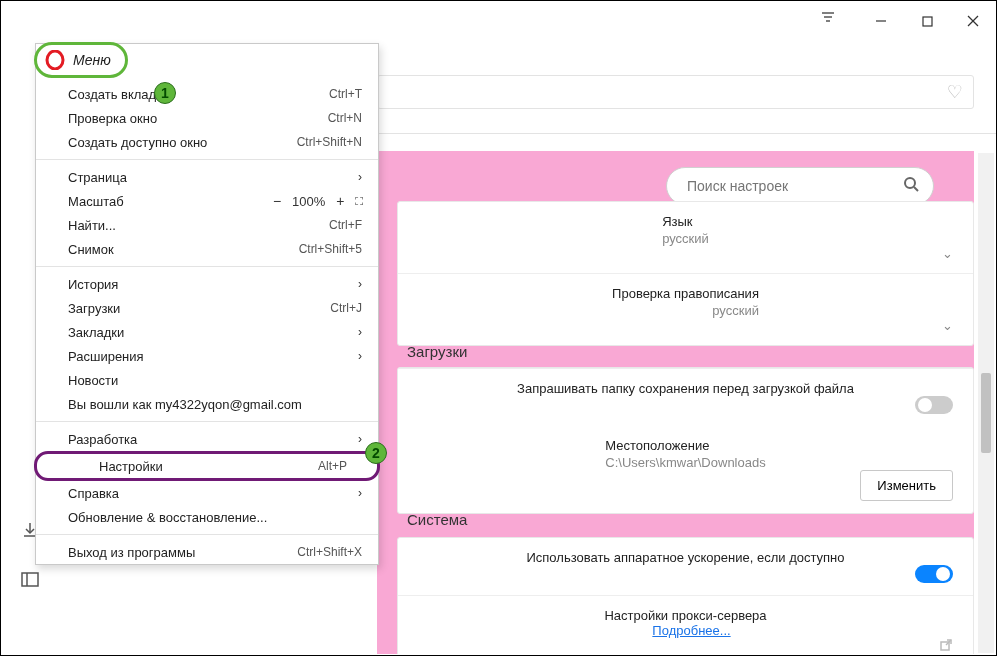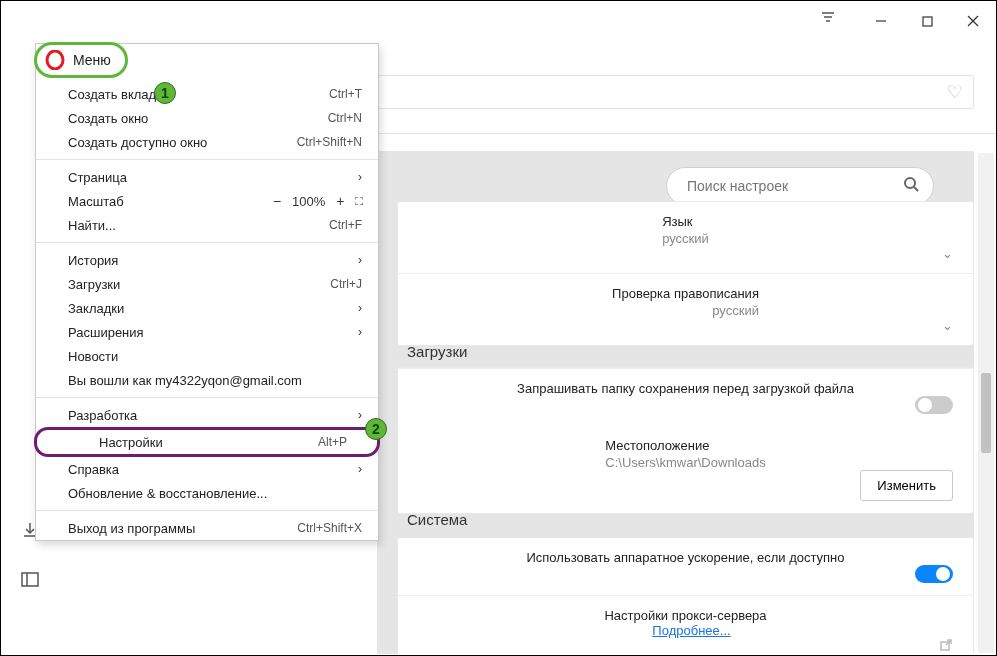--- a/index.html
+++ b/index.html
@@ -11,21 +11,21 @@
   .customize-ico { position: absolute; top: 10px; right: 160px; }
   
   .addr { position: absolute; top: 74px; left: 376px; right: 22px; height: 34px; border: 1px solid #e3e3e3; border-radius: 3px; display: flex; align-items: center; justify-content: flex-end; padding: 0 10px; background: #fff; }
   .heart { color: #bbb; font-size: 18px; }
   
   .toolbar-sep { position: absolute; top: 132px; left: 376px; right: 0; height: 1px; background: #e3e3e3; }
   
   .left-col { position: absolute; left: 0; top: 520px; width: 58px; display: flex; flex-direction: column; align-items: center; gap: 28px; color: #444; }
   .tray-icon { font-size: 18px; }
   
-  .settings { position: absolute; top: 150px; left: 376px; right: 22px; bottom: 1px; background: #e5e5e5; padding: 0 32px 0 30px; overflow: hidden; }
+  .settings { position: absolute; top: 150px; left: 376px; right: 22px; bottom: 1px; background: #f9a8d4; padding: 0 32px 0 30px; overflow: hidden; }
   .search-wrap { position: absolute; top: 16px; right: 40px; width: 268px; height: 38px; background: #fff; border: 1px solid #d0d0d0; border-radius: 22px; display: flex; align-items: center; padding: 0 14px 0 20px; }
   .search-wrap input { border: none; outline: none; flex: 1; font-size: 14px; color: #333; background: transparent; }
   .search-wrap .sicon { color: #666; font-size: 16px; }
   .panel { position: absolute; left: 20px; right: 0; background: #fff; border-radius: 3px; border: 1px solid #e8e8e8; }
   .row { display: flex; align-items: center; padding: 12px 20px; font-size: 13px; color: #333; flex-direction: column; }
   .row-sep { border-top: 1px solid #eee; }
   .row .rtitle { color: #222; }
   .row .rsub { color: #888; font-size: 13px; margin-top: 2px; text-align: right; }
   .row .col { display: flex; flex-direction: column; }
   .chev { margin-left: auto; color: #888; }
@@ -43,21 +43,21 @@
   .panel-lang { top: 50px; }
   .sect-downloads { top: 192px; }
   .panel-downloads { top: 216px; }
   .sect-system { top: 360px; }
   .panel-system { top: 386px; }
 
   
   .menu { position: absolute; top: 42px; left: 34px; width: 344px; background: #fff; border: 1px solid #c9c9c9; box-shadow: 2px 4px 8px rgba(0,0,0,0.15); }
   .menu-header { position: absolute; top: -2px; left: -2px; height: 36px; padding: 0 14px 0 8px; display: flex; align-items: center; border: 3px solid #5fb63a; border-radius: 18px; background: #fff; }
   .menu-header .ologo { width: 20px; height: 20px; margin-right: 8px; }
-  .menu-header-label { font-size: 14px; color: #222; }
+  .menu-header-label { font-size: 14px; color: #222; font-style: italic; }
   .badge { position: absolute; width: 22px; height: 22px; border-radius: 50%; background: #5fb63a; border: 1px solid #2c6e1e; color: #044a00; font-weight: 700; font-size: 14px; display: flex; align-items: center; justify-content: center; }
   .badge1 { top: 38px; left: 118px; }
   .menu-items { padding-top: 38px; }
   .mi { display: flex; align-items: center; height: 24px; padding: 0 16px 0 32px; font-size: 13px; color: #222; }
   .mi .shortcut { margin-left: auto; color: #555; font-size: 12px; }
   .mi .mchev { margin-left: auto; color: #333; font-size: 12px; }
   .sep { height: 1px; background: #e3e3e3; margin: 5px 0; }
   .zoom-ctrls { margin-left: auto; display: flex; align-items: center; gap: 8px; color: #333; font-size: 13px; }
   .zoom-ctrls .sym { font-size: 14px; color: #333; width: 14px; text-align: center; }
   .fullscr { font-size: 11px; letter-spacing: -1px; }
@@ -195,21 +195,21 @@
       <span class="menu-header-label">Меню</span>
     </div>
     <div class="badge badge1">1</div>
 
     <div class="menu-items">
       <div class="mi">
         <span>Создать вкладку</span>
         <span class="shortcut">Ctrl+T</span>
       </div>
       <div class="mi">
-        <span>Создать окно</span>
+        <span>Проверка окно</span>
         <span class="shortcut">Ctrl+N</span>
       </div>
       <div class="mi">
         <span>Создать доступно окно</span>
         <span class="shortcut">Ctrl+Shift+N</span>
       </div>
       <div class="sep"></div>
       <div class="mi">
         <span>Страница</span>
         <span class="mchev">›</span>
@@ -220,20 +220,24 @@
           <span class="sym">−</span>
           <span>100%</span>
           <span class="sym">+</span>
           <span class="fullscr">⛶</span>
         </span>
       </div>
       <div class="mi">
         <span>Найти...</span>
         <span class="shortcut">Ctrl+F</span>
       </div>
+      <div class="mi">
+        <span>Снимок</span>
+        <span class="shortcut">Ctrl+Shift+5</span>
+      </div>
       <div class="sep"></div>
       <div class="mi">
         <span>История</span>
         <span class="mchev">›</span>
       </div>
       <div class="mi">
         <span>Загрузки</span>
         <span class="shortcut">Ctrl+J</span>
       </div>
       <div class="mi">

